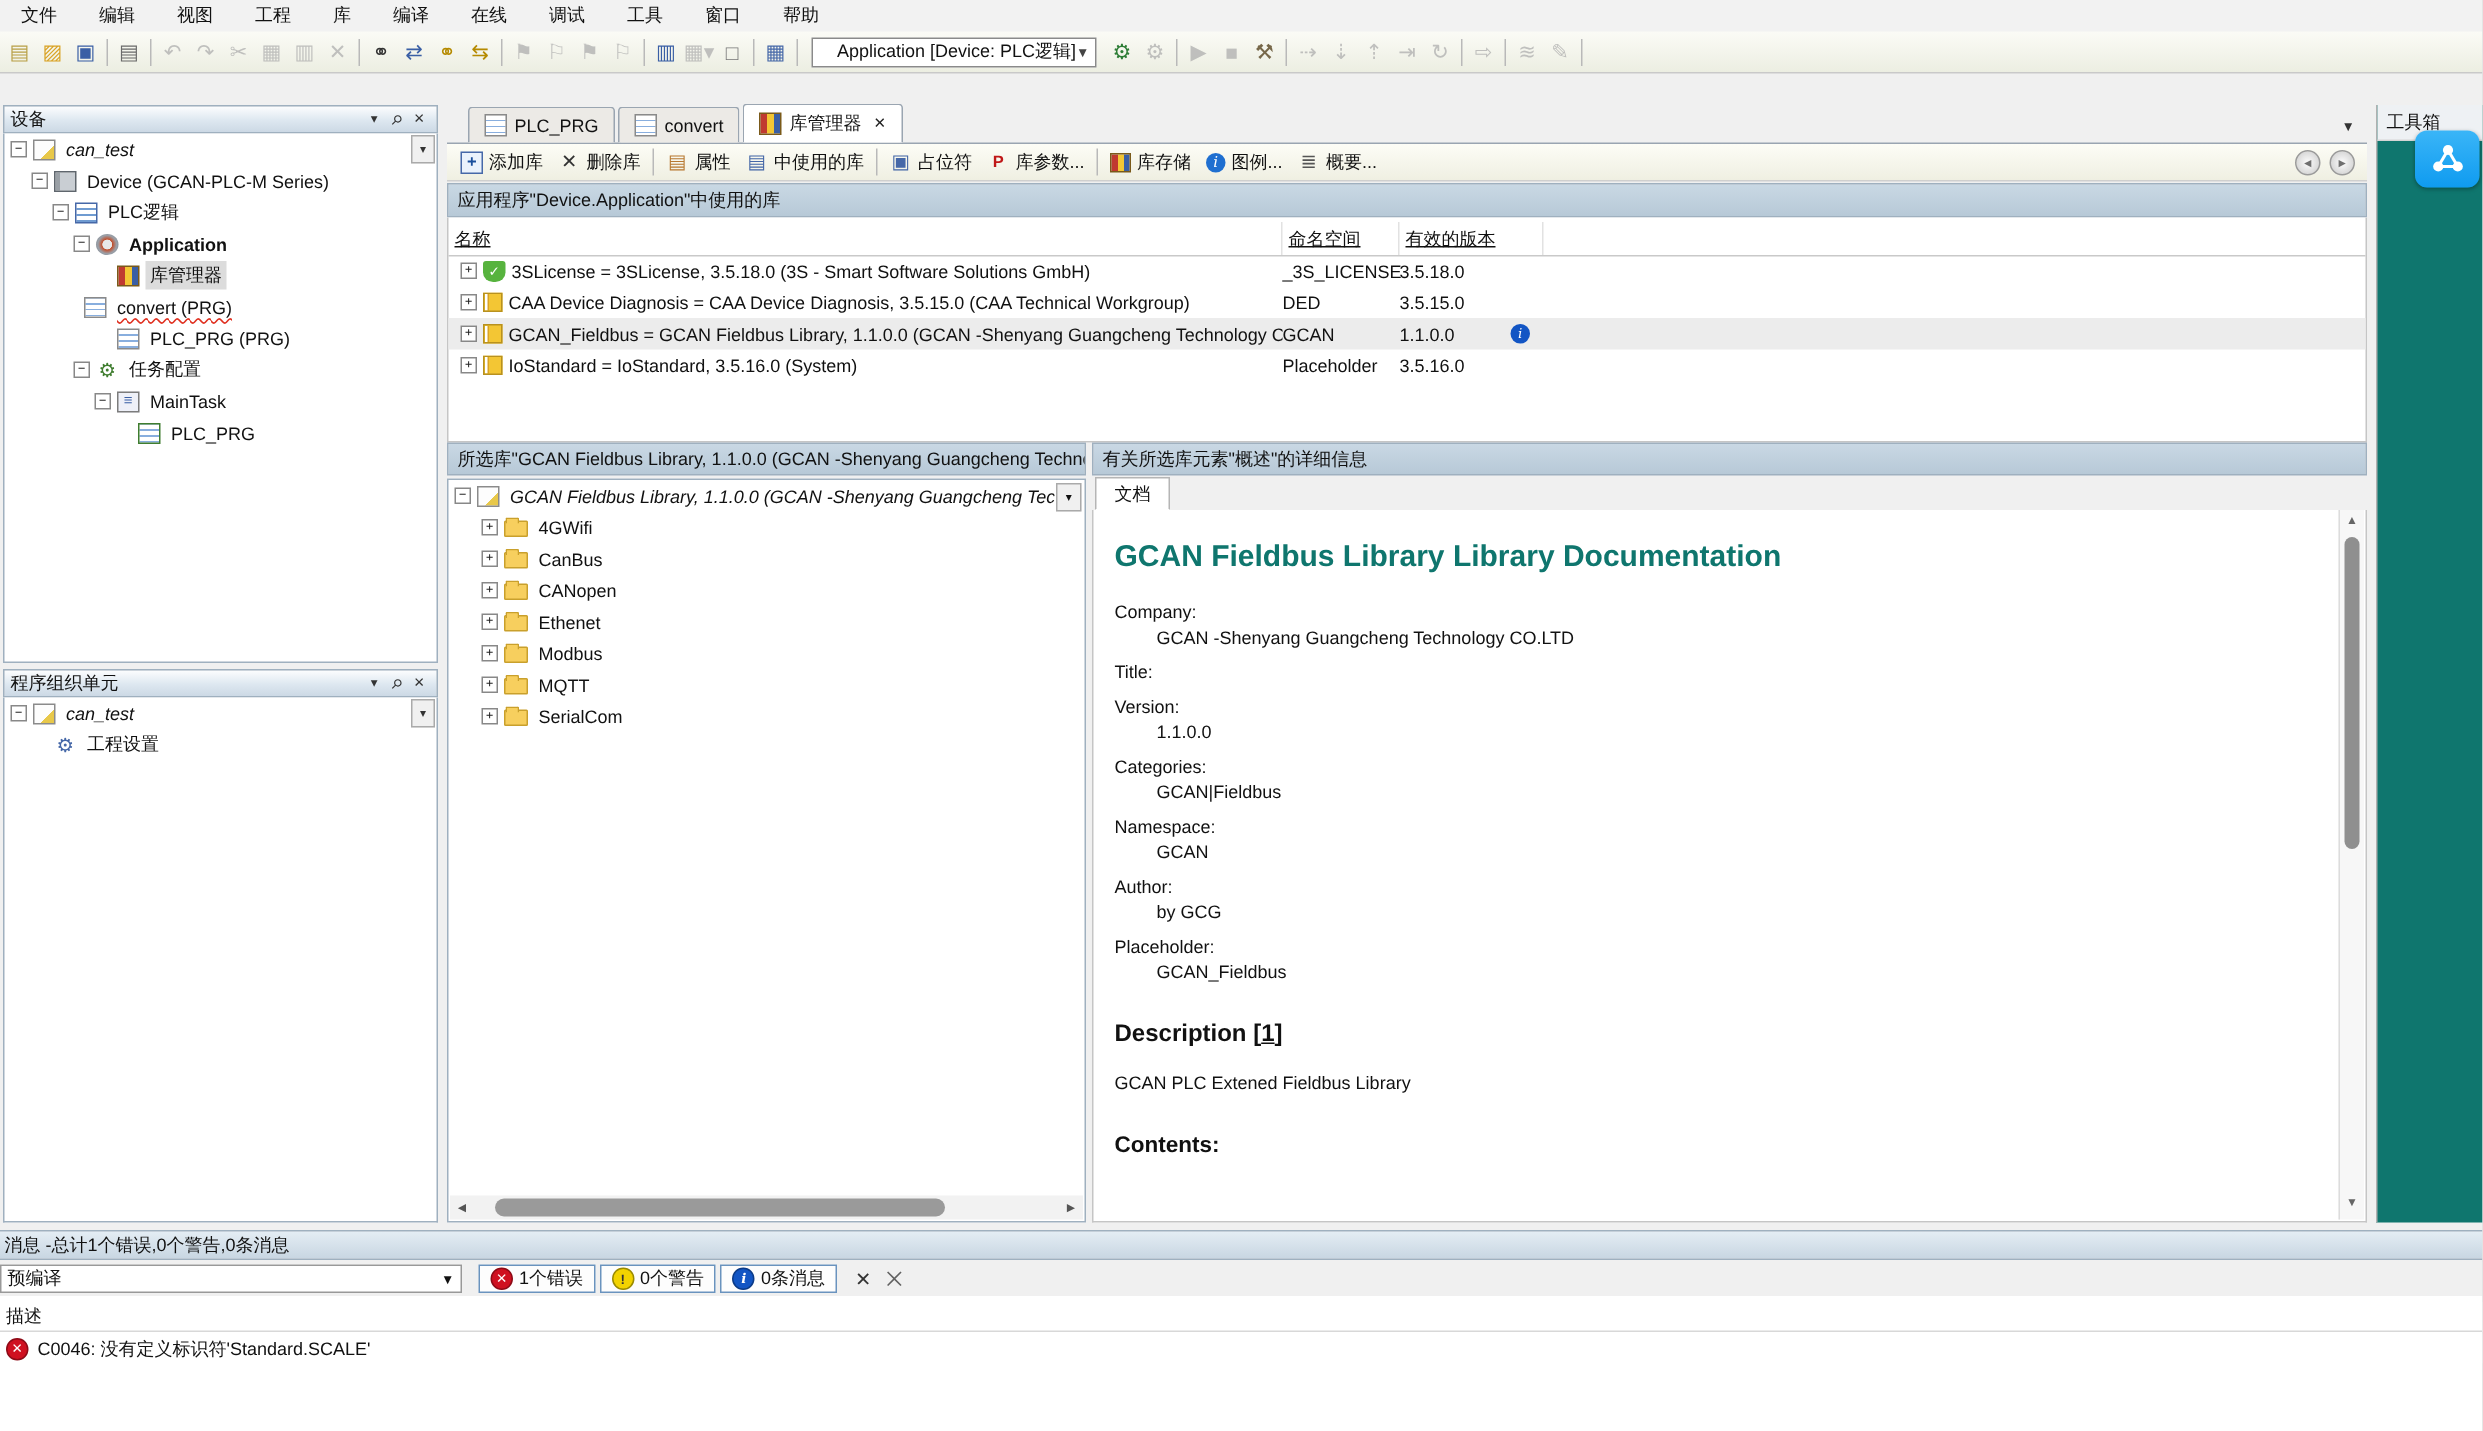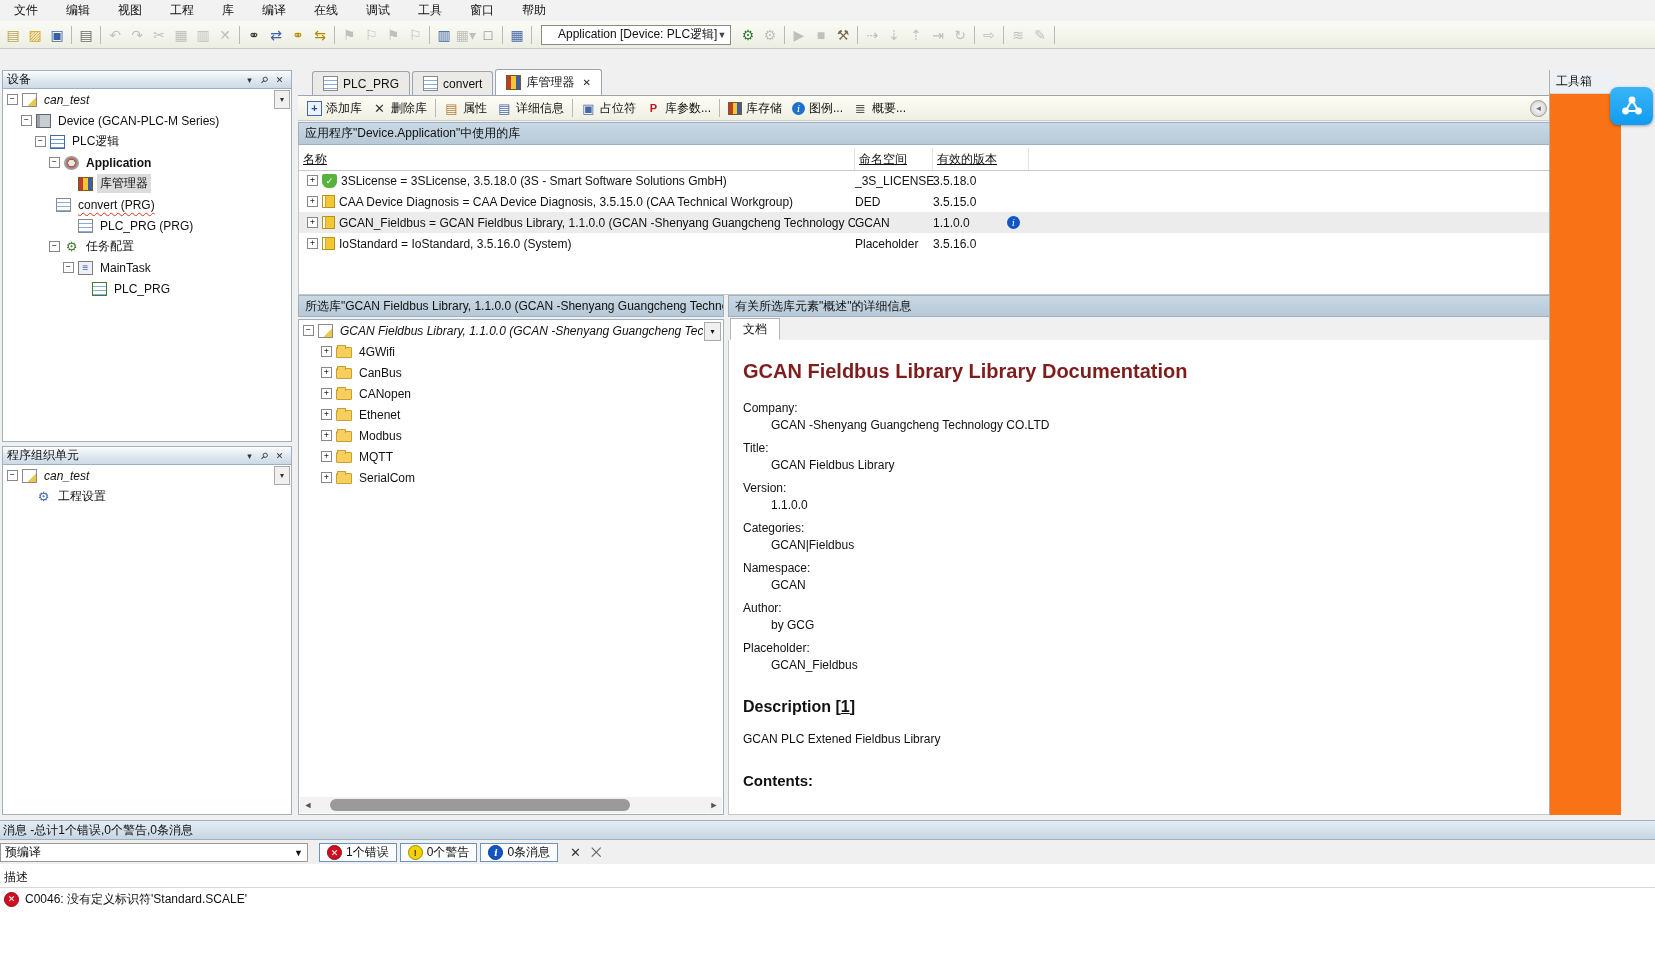--- a/index.html
+++ b/index.html
@@ -111,32 +111,32 @@
            font-size:8px;display:flex;align-items:center;justify-content:center;}
   .hscroll{position:absolute;left:1px;right:1px;bottom:1px;height:16px;background:#f2f2f2;display:flex;align-items:center;}
   .hscroll .ar{width:16px;text-align:center;font-size:9px;color:#555;flex:none;}
   .hscroll .thumb{height:12px;width:300px;margin-left:14px;background:#9a9a9a;border-radius:6px;}
   .lowerR{position:absolute;left:430px;top:225px;right:0;bottom:0;}
   .lowerR .hdr{position:absolute;left:0;top:0;right:0;height:22px;}
   .doctabs{position:absolute;left:0;top:24px;right:0;height:21px;background:#f0f0f0;border-bottom:1px solid #b5b5b5;display:flex;align-items:flex-end;}
   .doctab{height:20px;background:#fff;border:1px solid #b5b5b5;border-bottom:1px solid #fff;padding:0 12px;display:flex;align-items:center;margin-left:2px;}
   .docarea{position:absolute;left:0;top:45px;right:0;bottom:0;background:#fff;border:1px solid #c5c5c5;border-top:none;box-sizing:border-box;overflow:hidden;}
   .doccontent{position:absolute;left:0;top:0;right:17px;bottom:0;padding:6px 14px;overflow:hidden;}
-  .doccontent h1{font-size:20px;margin:14px 0 18px 0;color:#7f1d1d;}
+  .doccontent h1{font-size:20px;margin:14px 0 18px 0;color:#0f766e;}
   .fld{margin-top:9px;}
   .fldv{margin-left:28px;margin-top:3px;}
   .doccontent h2{font-size:16px;margin:26px 0 4px 0;}
   .doccontent .para{margin-top:16px;}
   .dlink{text-decoration:underline;color:#111;}
   .vscroll{position:absolute;right:1px;top:45px;width:16px;bottom:1px;background:#f7f7f7;border-left:1px solid #dcdcdc;}
   .vscroll .up,.vscroll .dn{position:absolute;left:0;width:16px;height:14px;text-align:center;font-size:8px;color:#666;}
   .vscroll .up{top:2px;} .vscroll .dn{bottom:2px;}
   .vscroll .vthumb{position:absolute;left:3px;top:18px;width:10px;height:208px;background:#8f8f8f;border-radius:5px;}
   
-  .toolbox{position:absolute;left:1549px;top:70px;width:71px;height:745px;background:#f97316;border-left:1px solid #b0b0b0;}
+  .toolbox{position:absolute;left:1584px;top:70px;width:71px;height:745px;background:#0f766e;border-left:1px solid #b0b0b0;}
   .toolbox .ttl{padding:3px 6px;border-bottom:1px solid #d5d5d5;background:#eef1f4;}
   .baidu{position:absolute;left:1610px;top:87px;width:43px;height:38px;border-radius:8px;background:linear-gradient(#3ab5f7,#0f9bf0);
          display:flex;align-items:center;justify-content:center;box-shadow:0 1px 3px rgba(0,0,0,.35);}
   
   .msgbar{position:absolute;left:0;top:820px;width:100%;height:20px;background:linear-gradient(#e4edf4,#c8d6e2);
           border-top:1px solid #9fb0bf;border-bottom:1px solid #9fb0bf;display:flex;align-items:center;padding-left:3px;box-sizing:border-box;}
   .buildrow{position:absolute;left:0;top:841px;width:100%;height:23px;background:#f0f0f0;display:flex;align-items:center;}
   .bcombo{width:308px;height:19px;background:#fff;border:1px solid #999;display:flex;align-items:center;padding:0 4px;box-sizing:border-box;}
   .bcombo .arr{margin-left:auto;font-size:9px;}
   .badge{height:19px;border:1px solid #6a93be;background:#fdfdfd;display:flex;align-items:center;padding:0 7px;margin-left:3px;box-sizing:border-box;white-space:nowrap;}
@@ -338,21 +338,21 @@
           <span class="lic lic-delete"></span>
           <span class="lbl">删除库</span>
         </div>
         <div class="tsep"></div>
         <div class="btn">
           <span class="lic lic-properties"></span>
           <span class="lbl">属性</span>
         </div>
         <div class="btn">
           <span class="lic lic-details"></span>
-          <span class="lbl">详细信息</span>
+          <span class="lbl">中使用的库</span>
         </div>
         <div class="tsep"></div>
         <div class="btn">
           <span class="lic lic-placeholder"></span>
           <span class="lbl">占位符</span>
         </div>
         <div class="btn">
           <span class="lic lic-params"></span>
           <span class="lbl">库参数...</span>
         </div>
@@ -498,21 +498,20 @@
       <div class="docarea">
         <div class="doccontent">
           <h1>GCAN Fieldbus Library Library Documentation</h1>
           <div id="docfields">
               <div class="fld">
                 <div>Company:</div>
                 <div class="fldv">GCAN -Shenyang Guangcheng Technology CO.LTD</div>
               </div>
               <div class="fld">
                 <div>Title:</div>
-                <div class="fldv">GCAN Fieldbus Library</div>
               </div>
               <div class="fld">
                 <div>Version:</div>
                 <div class="fldv">1.1.0.0</div>
               </div>
               <div class="fld">
                 <div>Categories:</div>
                 <div class="fldv">GCAN|Fieldbus</div>
               </div>
               <div class="fld">

